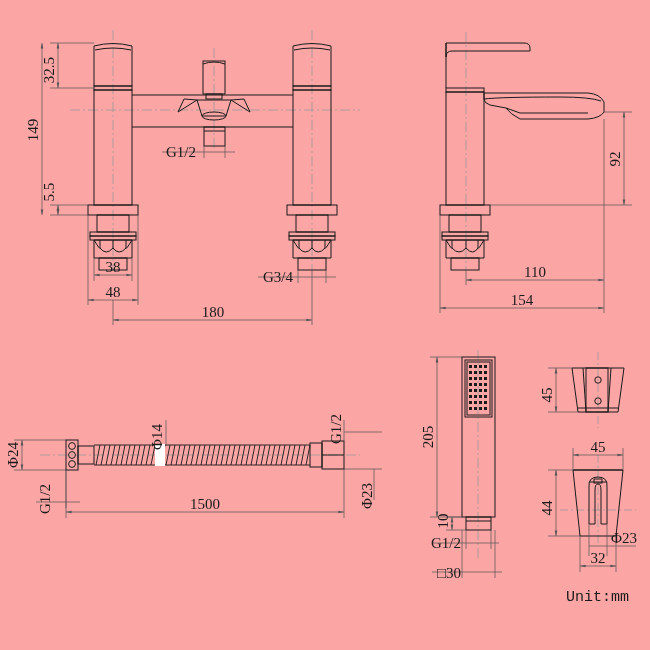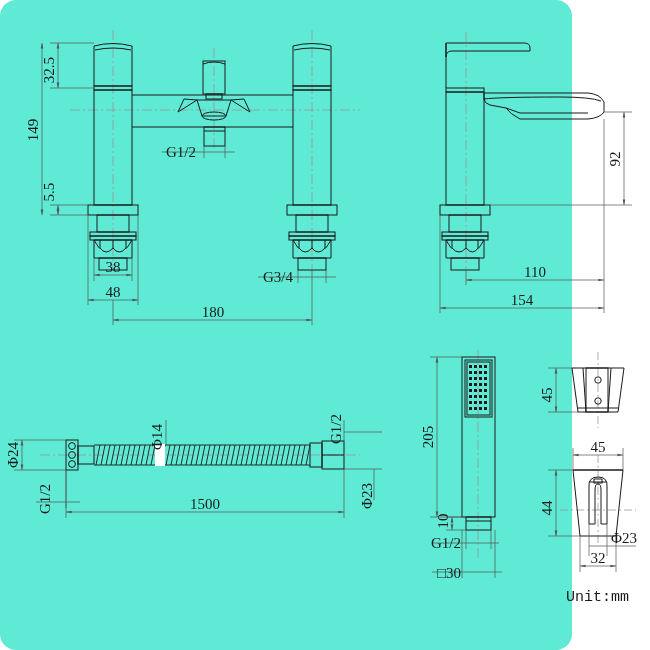--- a/index.html
+++ b/index.html
@@ -9,24 +9,23 @@
     background: #ffffff;
   }
   body {
     font-family: "Liberation Serif", serif;
     width: 650px;
     height: 650px;
     overflow: hidden;
   }
   #sheet {
     position: relative;
-    width: 572px;
+    width: 650px;
     height: 650px;
-    background: #5eead4;
-    border-radius: 16px;
+    background: #fca5a5;
   }
   #sheet svg {
     position: absolute;
     top: 0;
     left: 0;
   }
   .dimtext {
     font-family: "Liberation Serif", serif;
     font-size: 15px;
     fill: #1a1a1a;

